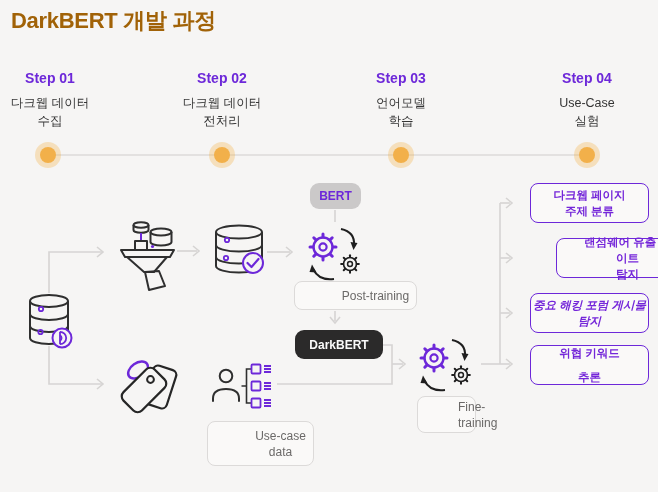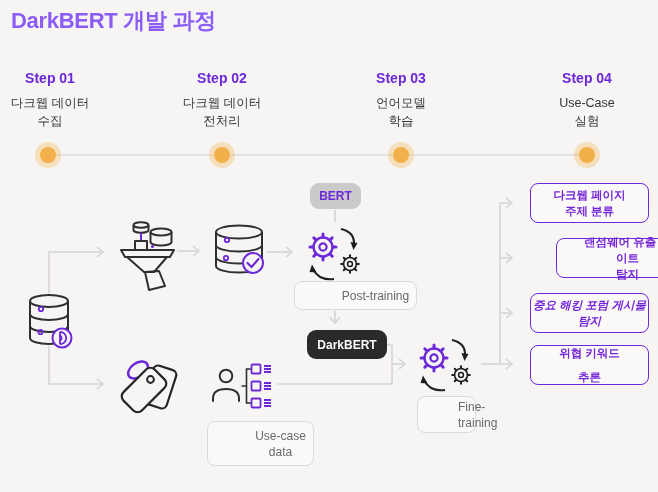--- a/index.html
+++ b/index.html
@@ -2,21 +2,21 @@
 <html><head>
 <meta charset="utf-8">
 <style>
   html,body{margin:0;padding:0;background:#f6f5f4;}
   .stage{
     position:relative;width:658px;height:492px;background:#f6f5f4;
     font-family:"Liberation Sans","DejaVu Sans",sans-serif;overflow:hidden;
   }
   .abs{position:absolute;}
   .title{
-    left:11px;top:6px;font-size:22px;font-weight:800;color:#8b5cf6;letter-spacing:-0.3px;text-align:right;
+    left:11px;top:6px;font-size:22px;font-weight:800;color:#a16207;letter-spacing:-0.3px;text-align:right;
   }
   .step-col{width:150px;text-align:center;}
   .step-label{font-size:14px;font-weight:700;color:#6d28d9;}
   .step-sub{font-size:12.5px;color:#353535;line-height:18px;margin-top:8px;}
   .tl-line{top:154px;height:2px;background:#e3e1e0;}
   .dot{width:26px;height:26px;border-radius:50%;background:rgba(243,178,77,0.33);
        display:flex;align-items:center;justify-content:center;}
   .dot i{display:block;width:16px;height:16px;border-radius:50%;background:#f2b04a;}
   .badge{border-radius:9px;display:flex;align-items:center;justify-content:center;
          font-size:12px;font-weight:700;}
@@ -205,21 +205,21 @@
         <rect x="251.5" y="398.5" width="9" height="9" rx="1"></rect>
         <path d="M264,400 H271 M264,403 H271 M264,406 H271"></path>
       </g>
     </g>
   </svg>
 
   <div class="abs badge badge-gray" style="left:310px;top:183px;width:51px;height:26px;">BERT</div>
 
   <div class="abs gbox" style="left:294px;top:281px;width:81px;height:27px;">Post-training</div>
 
-  <div class="abs badge badge-dark" style="left:295px;top:330px;width:80px;height:29px;margin-left:12px;">DarkBERT</div>
+  <div class="abs badge badge-dark" style="left:295px;top:330px;width:88px;height:29px;">DarkBERT</div>
 
   <div class="abs gbox left" style="left:417px;top:396px;width:59px;height:37px;">
     <div>Fine-</div>
     <div>training</div>
   </div>
 
 
   <div class="abs gbox" style="left:207px;top:421px;width:65px;height:43px;">
     <div>Use-case</div>
     <div>data</div>

